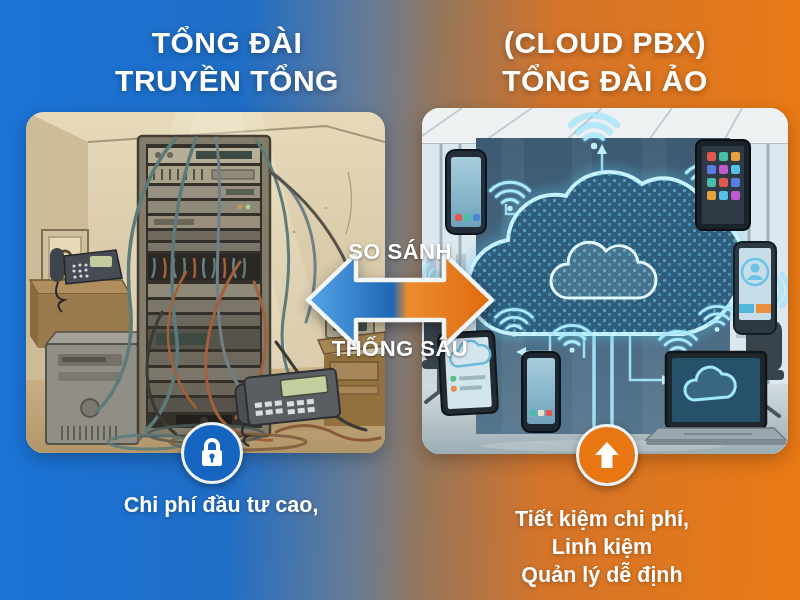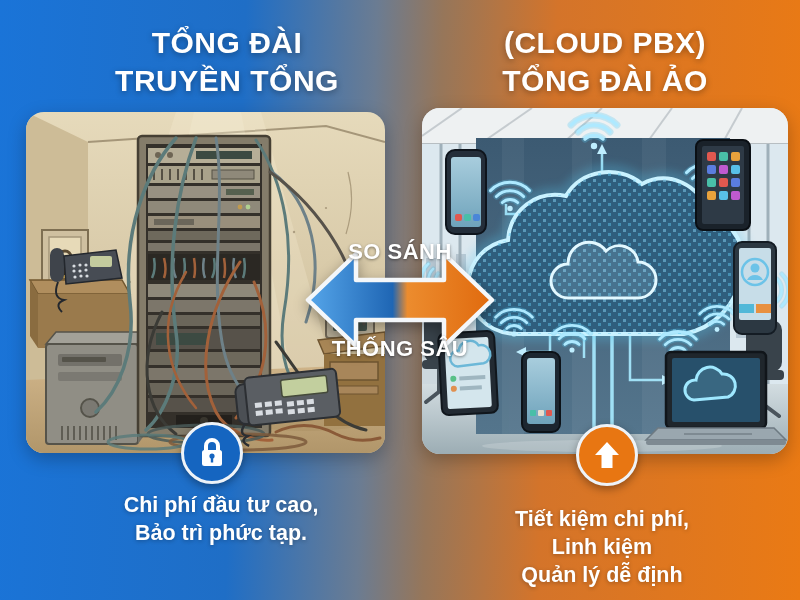--- a/index.html
+++ b/index.html
@@ -458,21 +458,20 @@
     </svg>
   </div>
   <div class="circle-icon circle-up">
     <svg width="30" height="30" viewBox="-15 -15 30 30">
       <polygon points="0,-13 12,0 5.5,0 5.5,13 -5.5,13 -5.5,0 -12,0" fill="#ffffff"></polygon>
     </svg>
   </div>
 
   <div class="caption caption-left">
     <div>Chi phí đầu tư cao,</div>
-    <div>Bảo trì phức tạp.</div>
   </div>
   <div class="caption caption-right">
     <div>Tiết kiệm chi phí,</div>
     <div>Linh kiệm</div>
     <div>Quản lý dễ định</div>
   </div>
 
 </div>
 
 </body></html>

